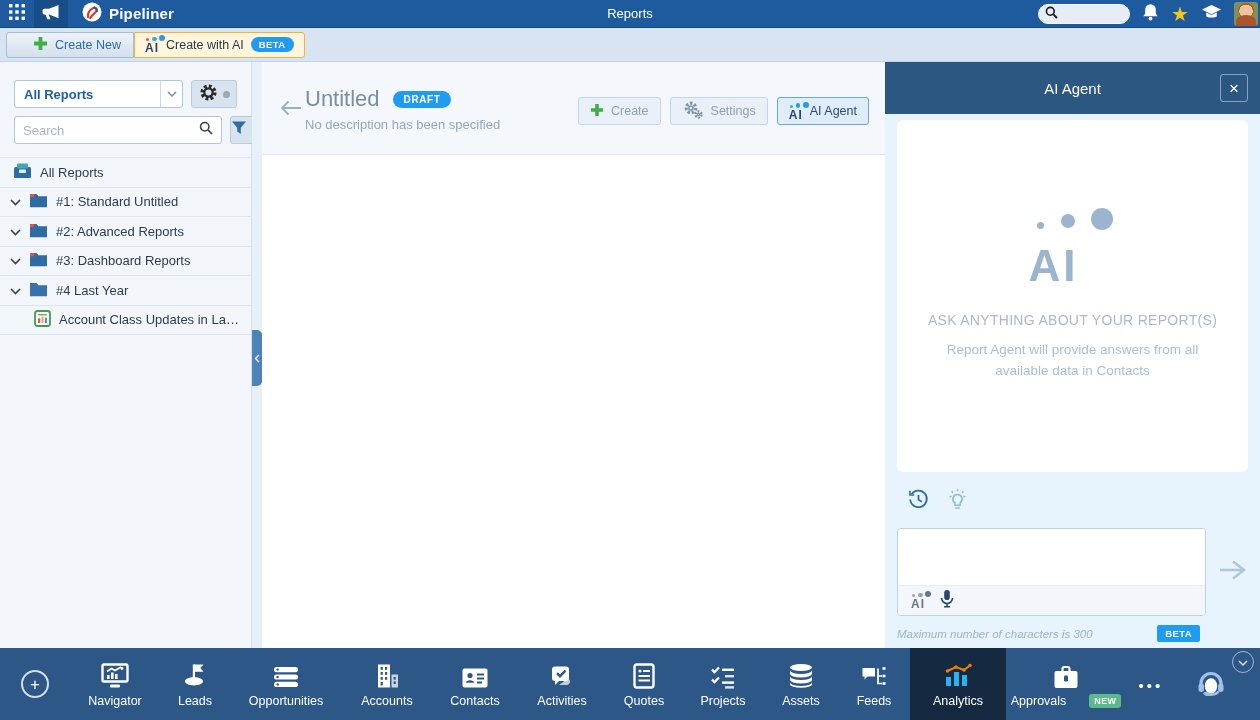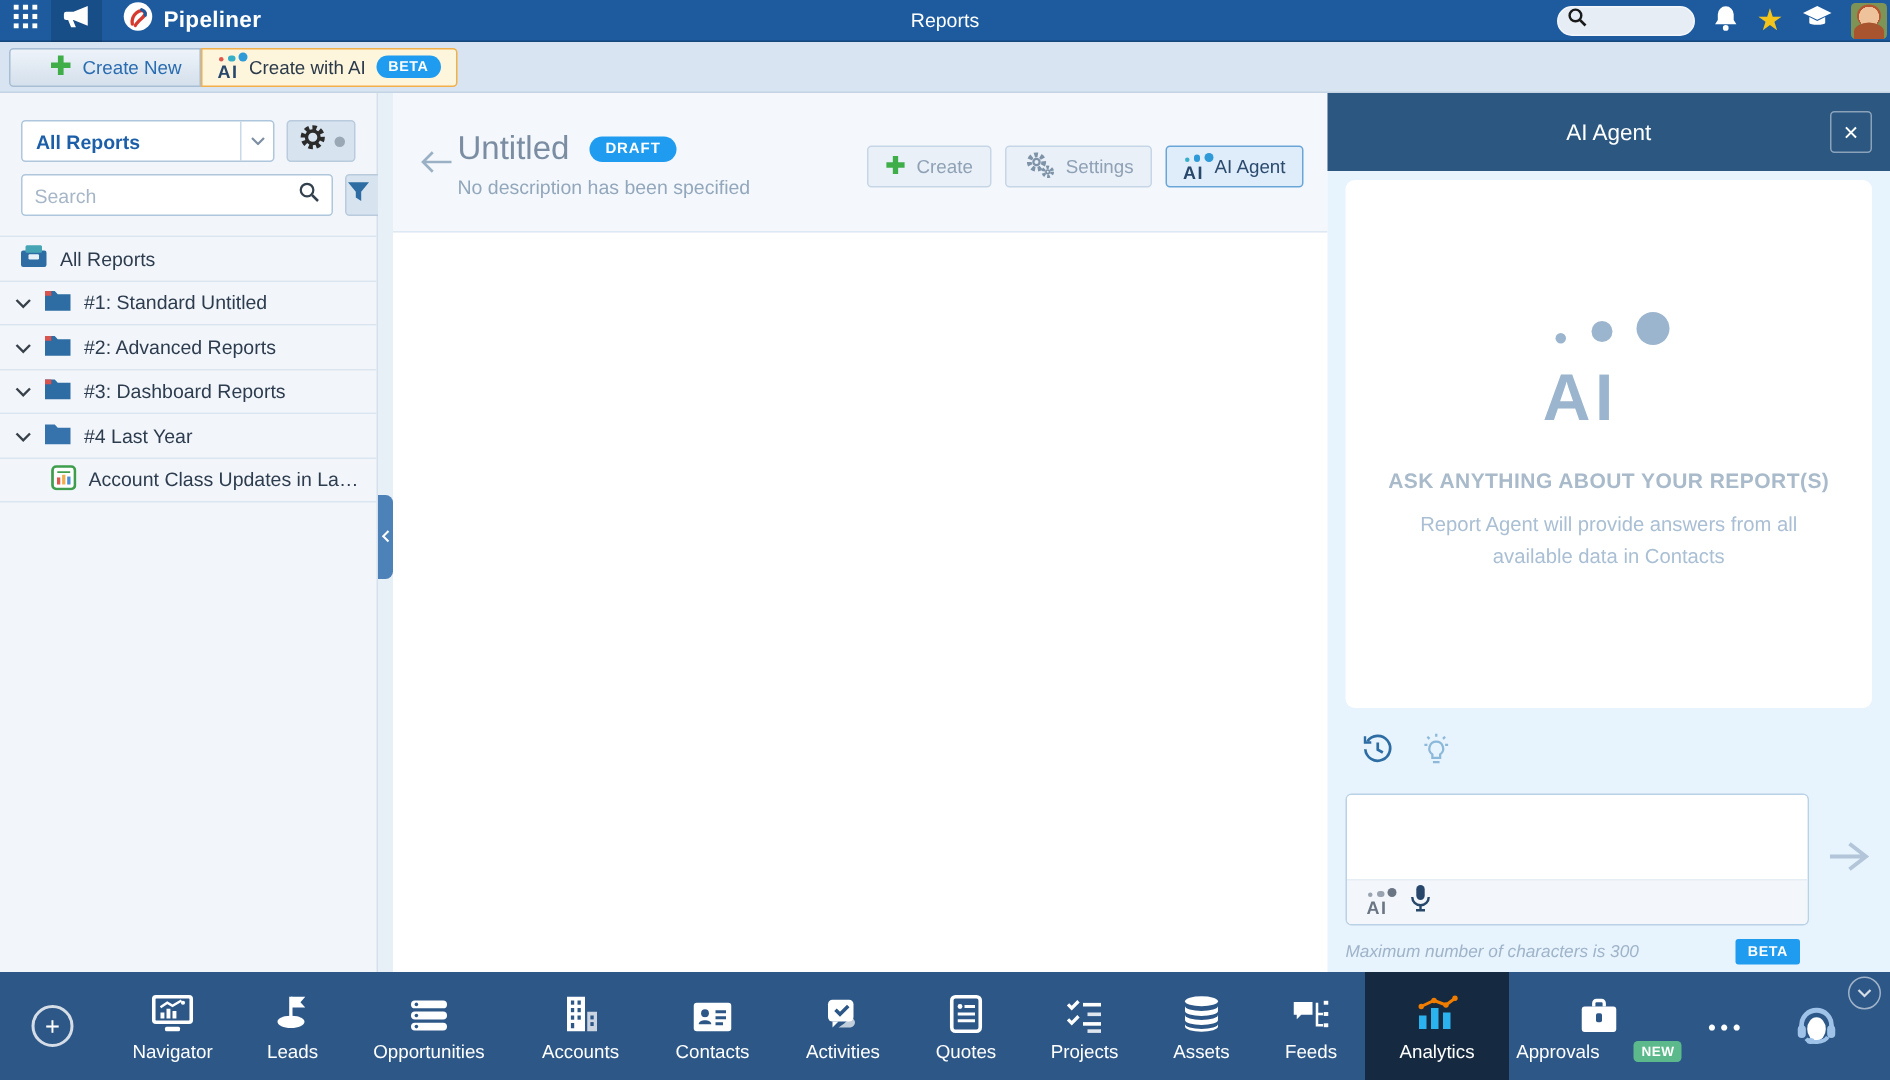--- a/index.html
+++ b/index.html
@@ -69,21 +69,21 @@
   .panel-header { height:52px; background:#2b5781; color:#fff; display:flex; align-items:center; justify-content:center; position:relative; font-size:15px; }
   .close-btn { position:absolute; right:12px; top:12px; width:28px; height:28px; border:1px solid rgba(255,255,255,.45); border-radius:3px; display:flex; align-items:center; justify-content:center; color:#fff; font-size:17px; cursor:pointer; line-height:1; }
   .panel-body { padding:6px 12px 0; }
   .panel-card { height:352px; background:#fff; border-radius:6px; display:flex; flex-direction:column; align-items:center; justify-content:center; text-align:center; padding:0 22px; }
   .ai-logo { position:relative; width:104px; height:78px; margin-bottom:24px; }
   .ai-logo .letters { position:absolute; left:8px; bottom:0; font-size:44px; font-weight:bold; color:#9cb5ce; letter-spacing:3px; line-height:1; }
   .ai-logo i { position:absolute; border-radius:50%; background:#9cb5ce; }
   .ai-logo .d1 { width:7px; height:7px; left:16px; top:12px; }
   .ai-logo .d2 { width:14px; height:14px; left:40px; top:4px; }
   .ai-logo .d3 { width:22px; height:22px; left:70px; top:-2px; }
-  .panel-headline { font-size:14px; font-weight:bold; color:#a9bacb; letter-spacing:.3px; margin-bottom:12px; }
+  .panel-headline { font-size:14px; font-weight:normal; color:#a9bacb; letter-spacing:.3px; margin-bottom:12px; }
   .panel-subtext { font-size:13.5px; color:#aabfd4; line-height:1.55; max-width:340px; }
   .panel-tools { margin-top:16px; display:flex; align-items:center; gap:17px; padding-left:10px; }
   .tool-icon { cursor:pointer; display:flex; }
   .input-row { margin-top:13px; display:flex; align-items:center; }
   .input-box { width:314px; height:88px; background:#fff; border:1px solid #b9d2e6; border-radius:4px; position:relative; overflow:hidden; }
   .input-box textarea { width:100%; height:56px; border:none; outline:none; resize:none; padding:8px 10px; font-size:13px; font-family:inherit; color:#3b4c5e; }
   .input-footer { position:absolute; bottom:0; left:0; width:100%; height:30px; background:#f3f7fb; border-top:1px solid #e6eef5; display:flex; align-items:center; gap:15px; padding-left:13px; }
   .send-btn { margin-left:12px; cursor:pointer; display:flex; }
   .note-row { margin-top:9px; display:flex; align-items:center; justify-content:space-between; padding-right:48px; }
   .char-note { font-size:11.5px; font-style:italic; color:#9fb4c9; }

